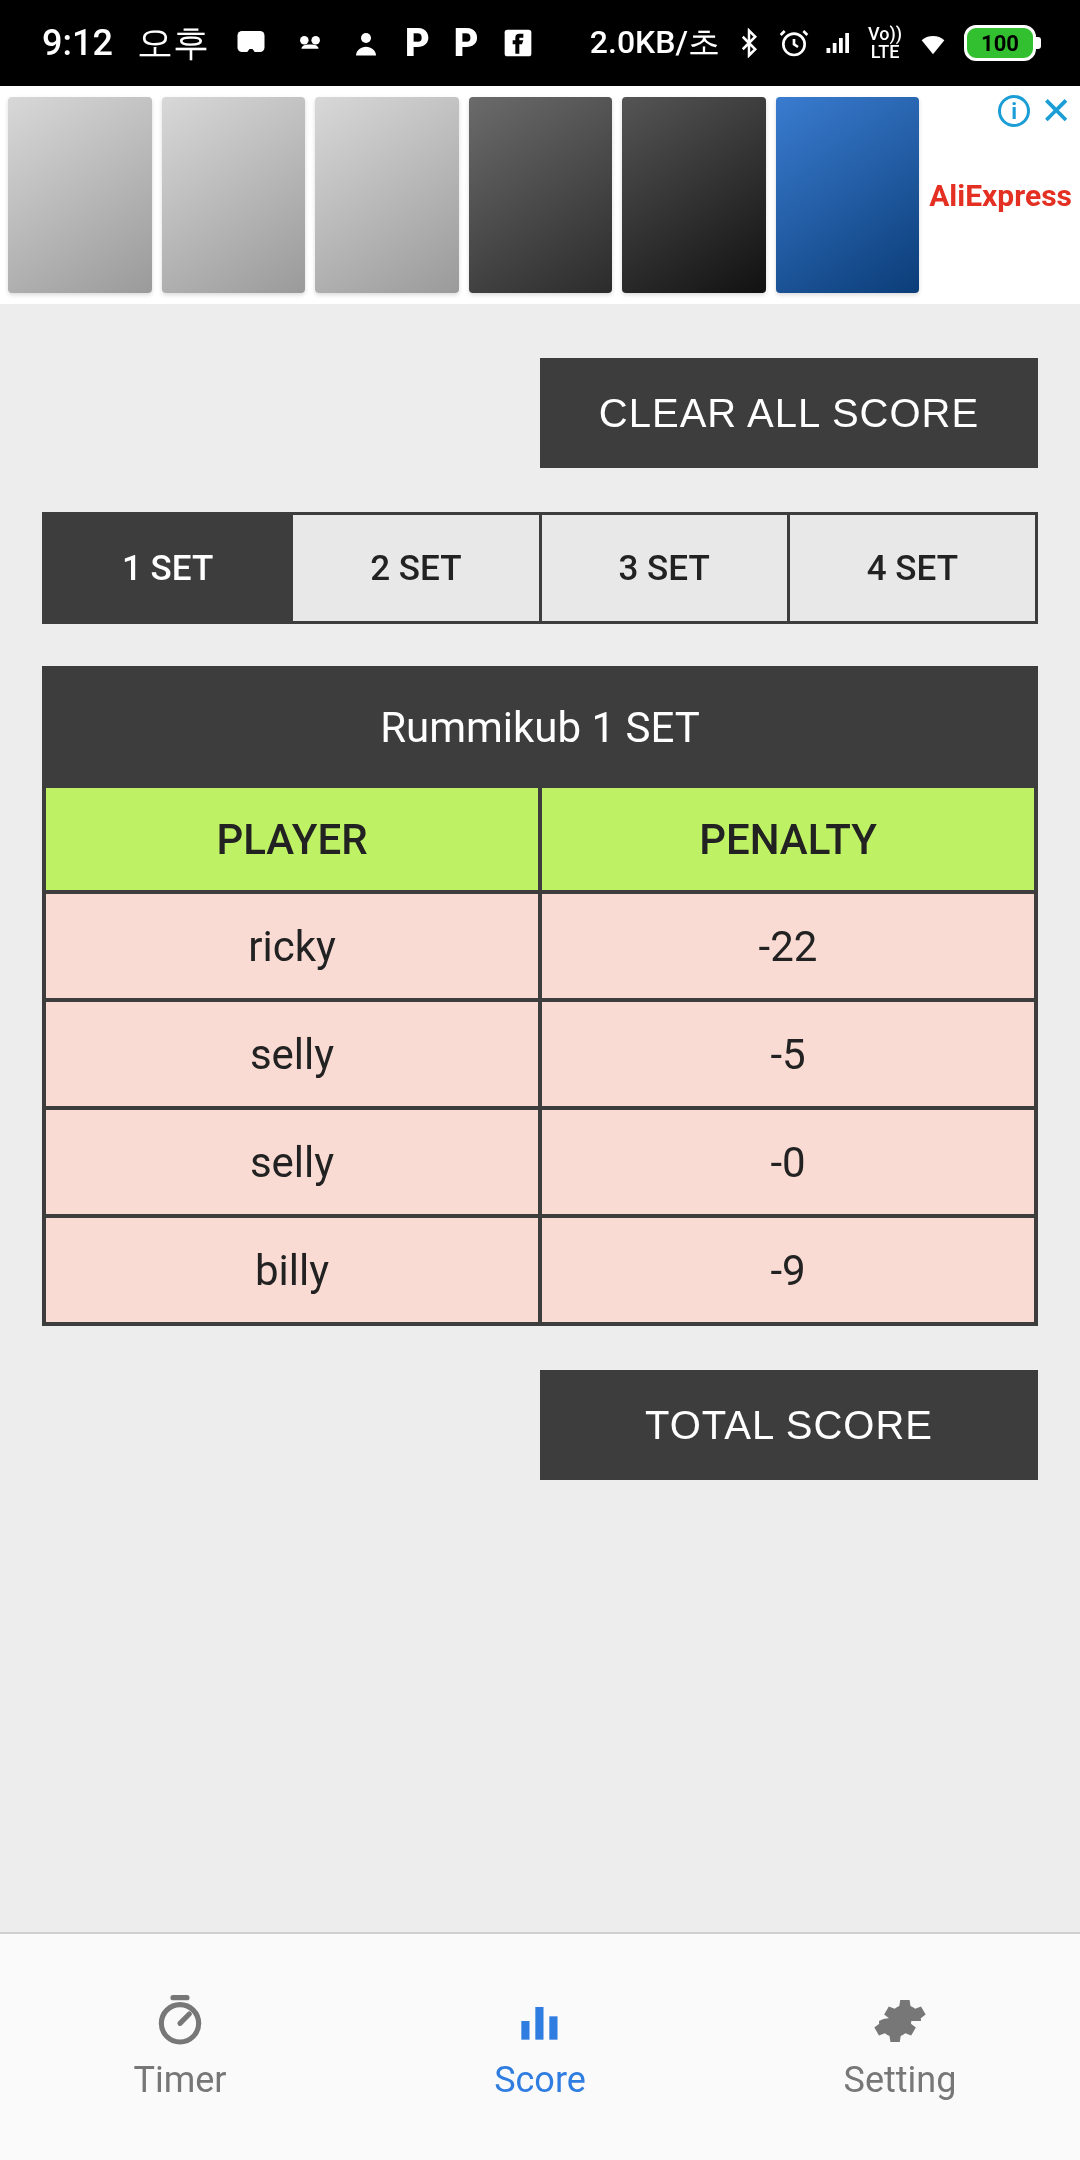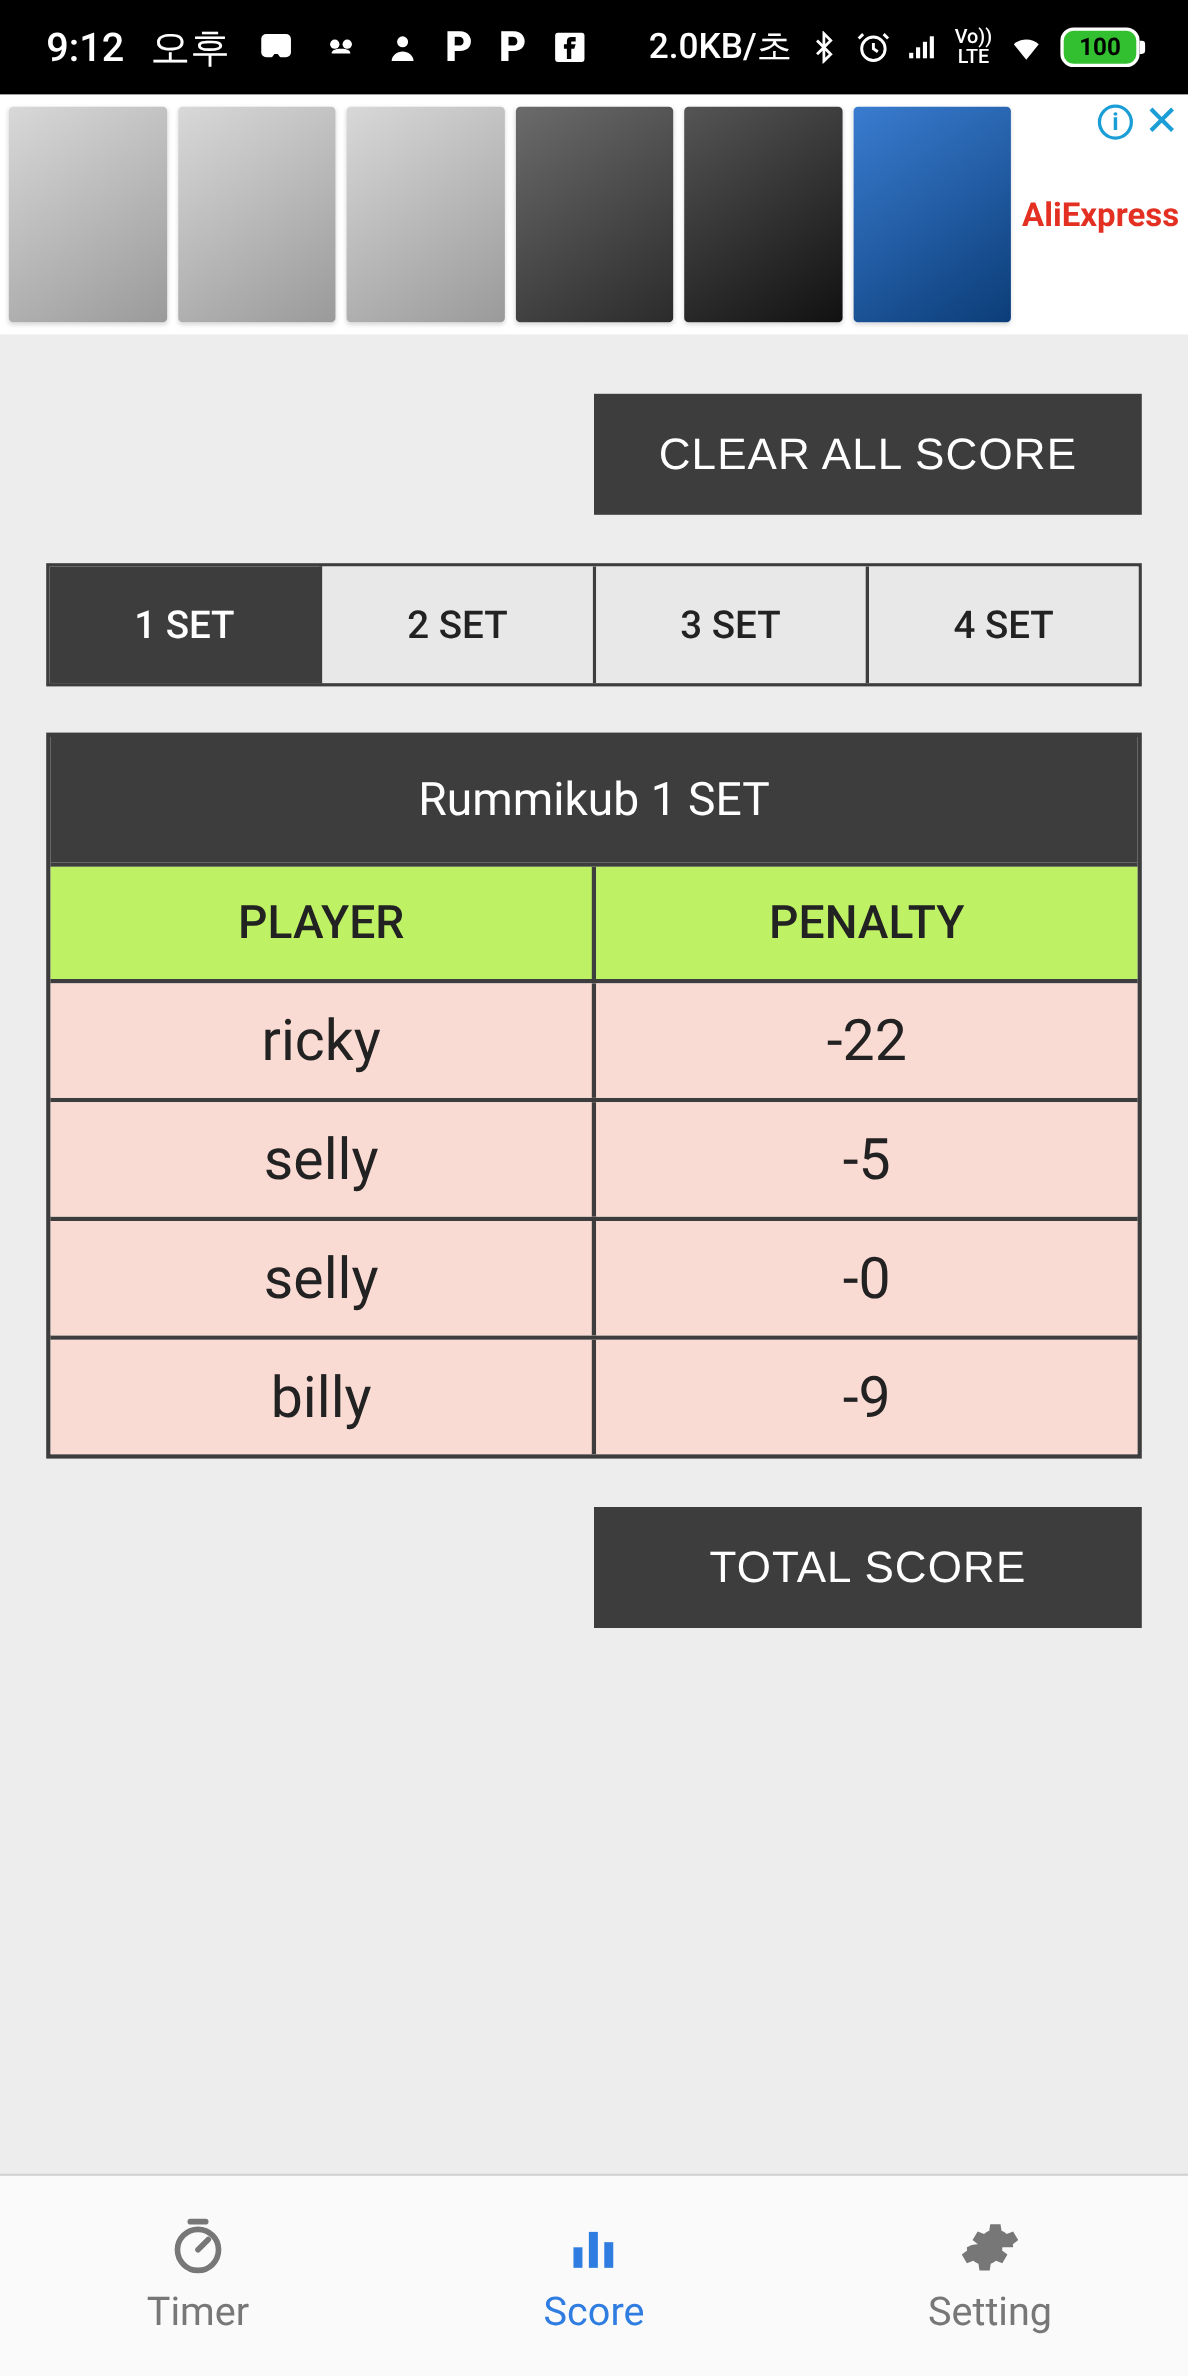--- a/index.html
+++ b/index.html
@@ -184,34 +184,34 @@
   display: flex;
   height: 108px;
   border-top: 4px solid #3d3d3d;
 }
 .td {
   flex: 1;
   background: #fadbd4;
   display: flex;
   align-items: center;
   justify-content: center;
-  font-size: 52px;
+  font-size: 42px;
   color: #222;
 }
 .td:first-child { border-right: 4px solid #3d3d3d; }
 
 .total-button-row {
   display: flex;
   justify-content: flex-end;
   margin-top: 44px;
 }
 
 
 .bottom-nav {
-  height: 184px;
+  height: 228px;
   background: #fafafa;
   border-top: 2px solid #d0d0d0;
   display: flex;
 }
 .nav-item {
   flex: 1;
   display: flex;
   flex-direction: column;
   align-items: center;
   justify-content: center;

